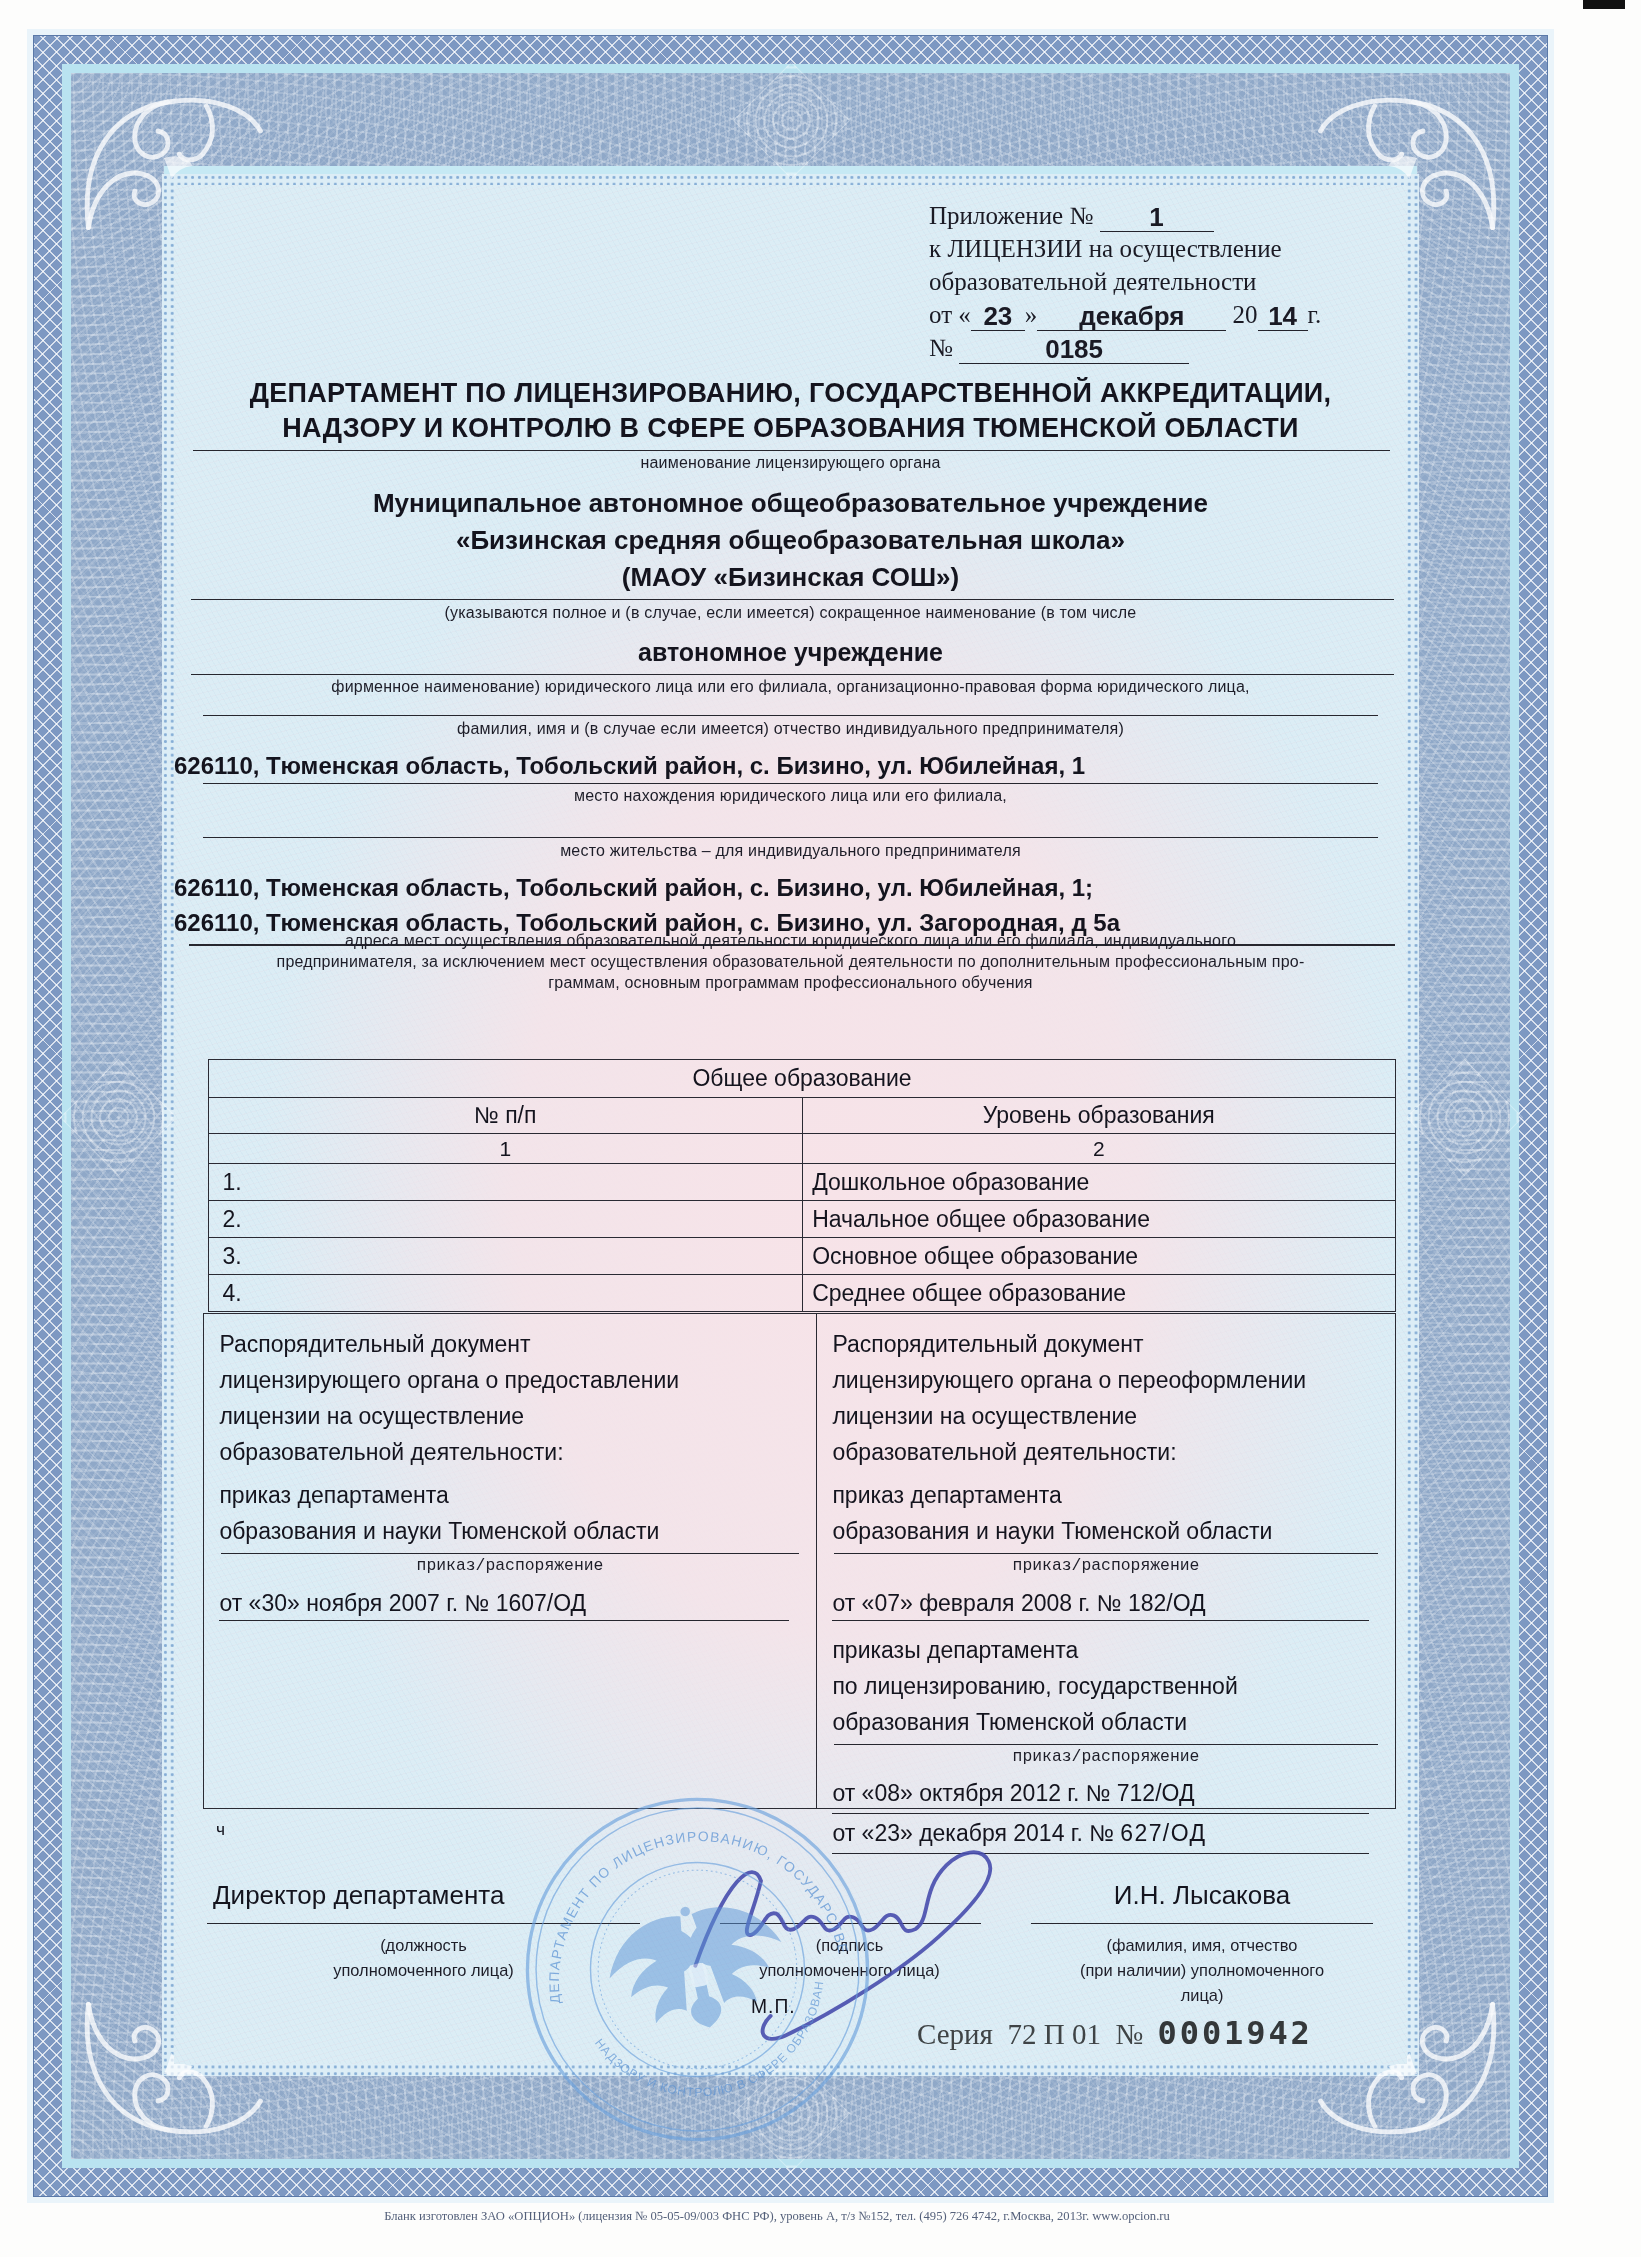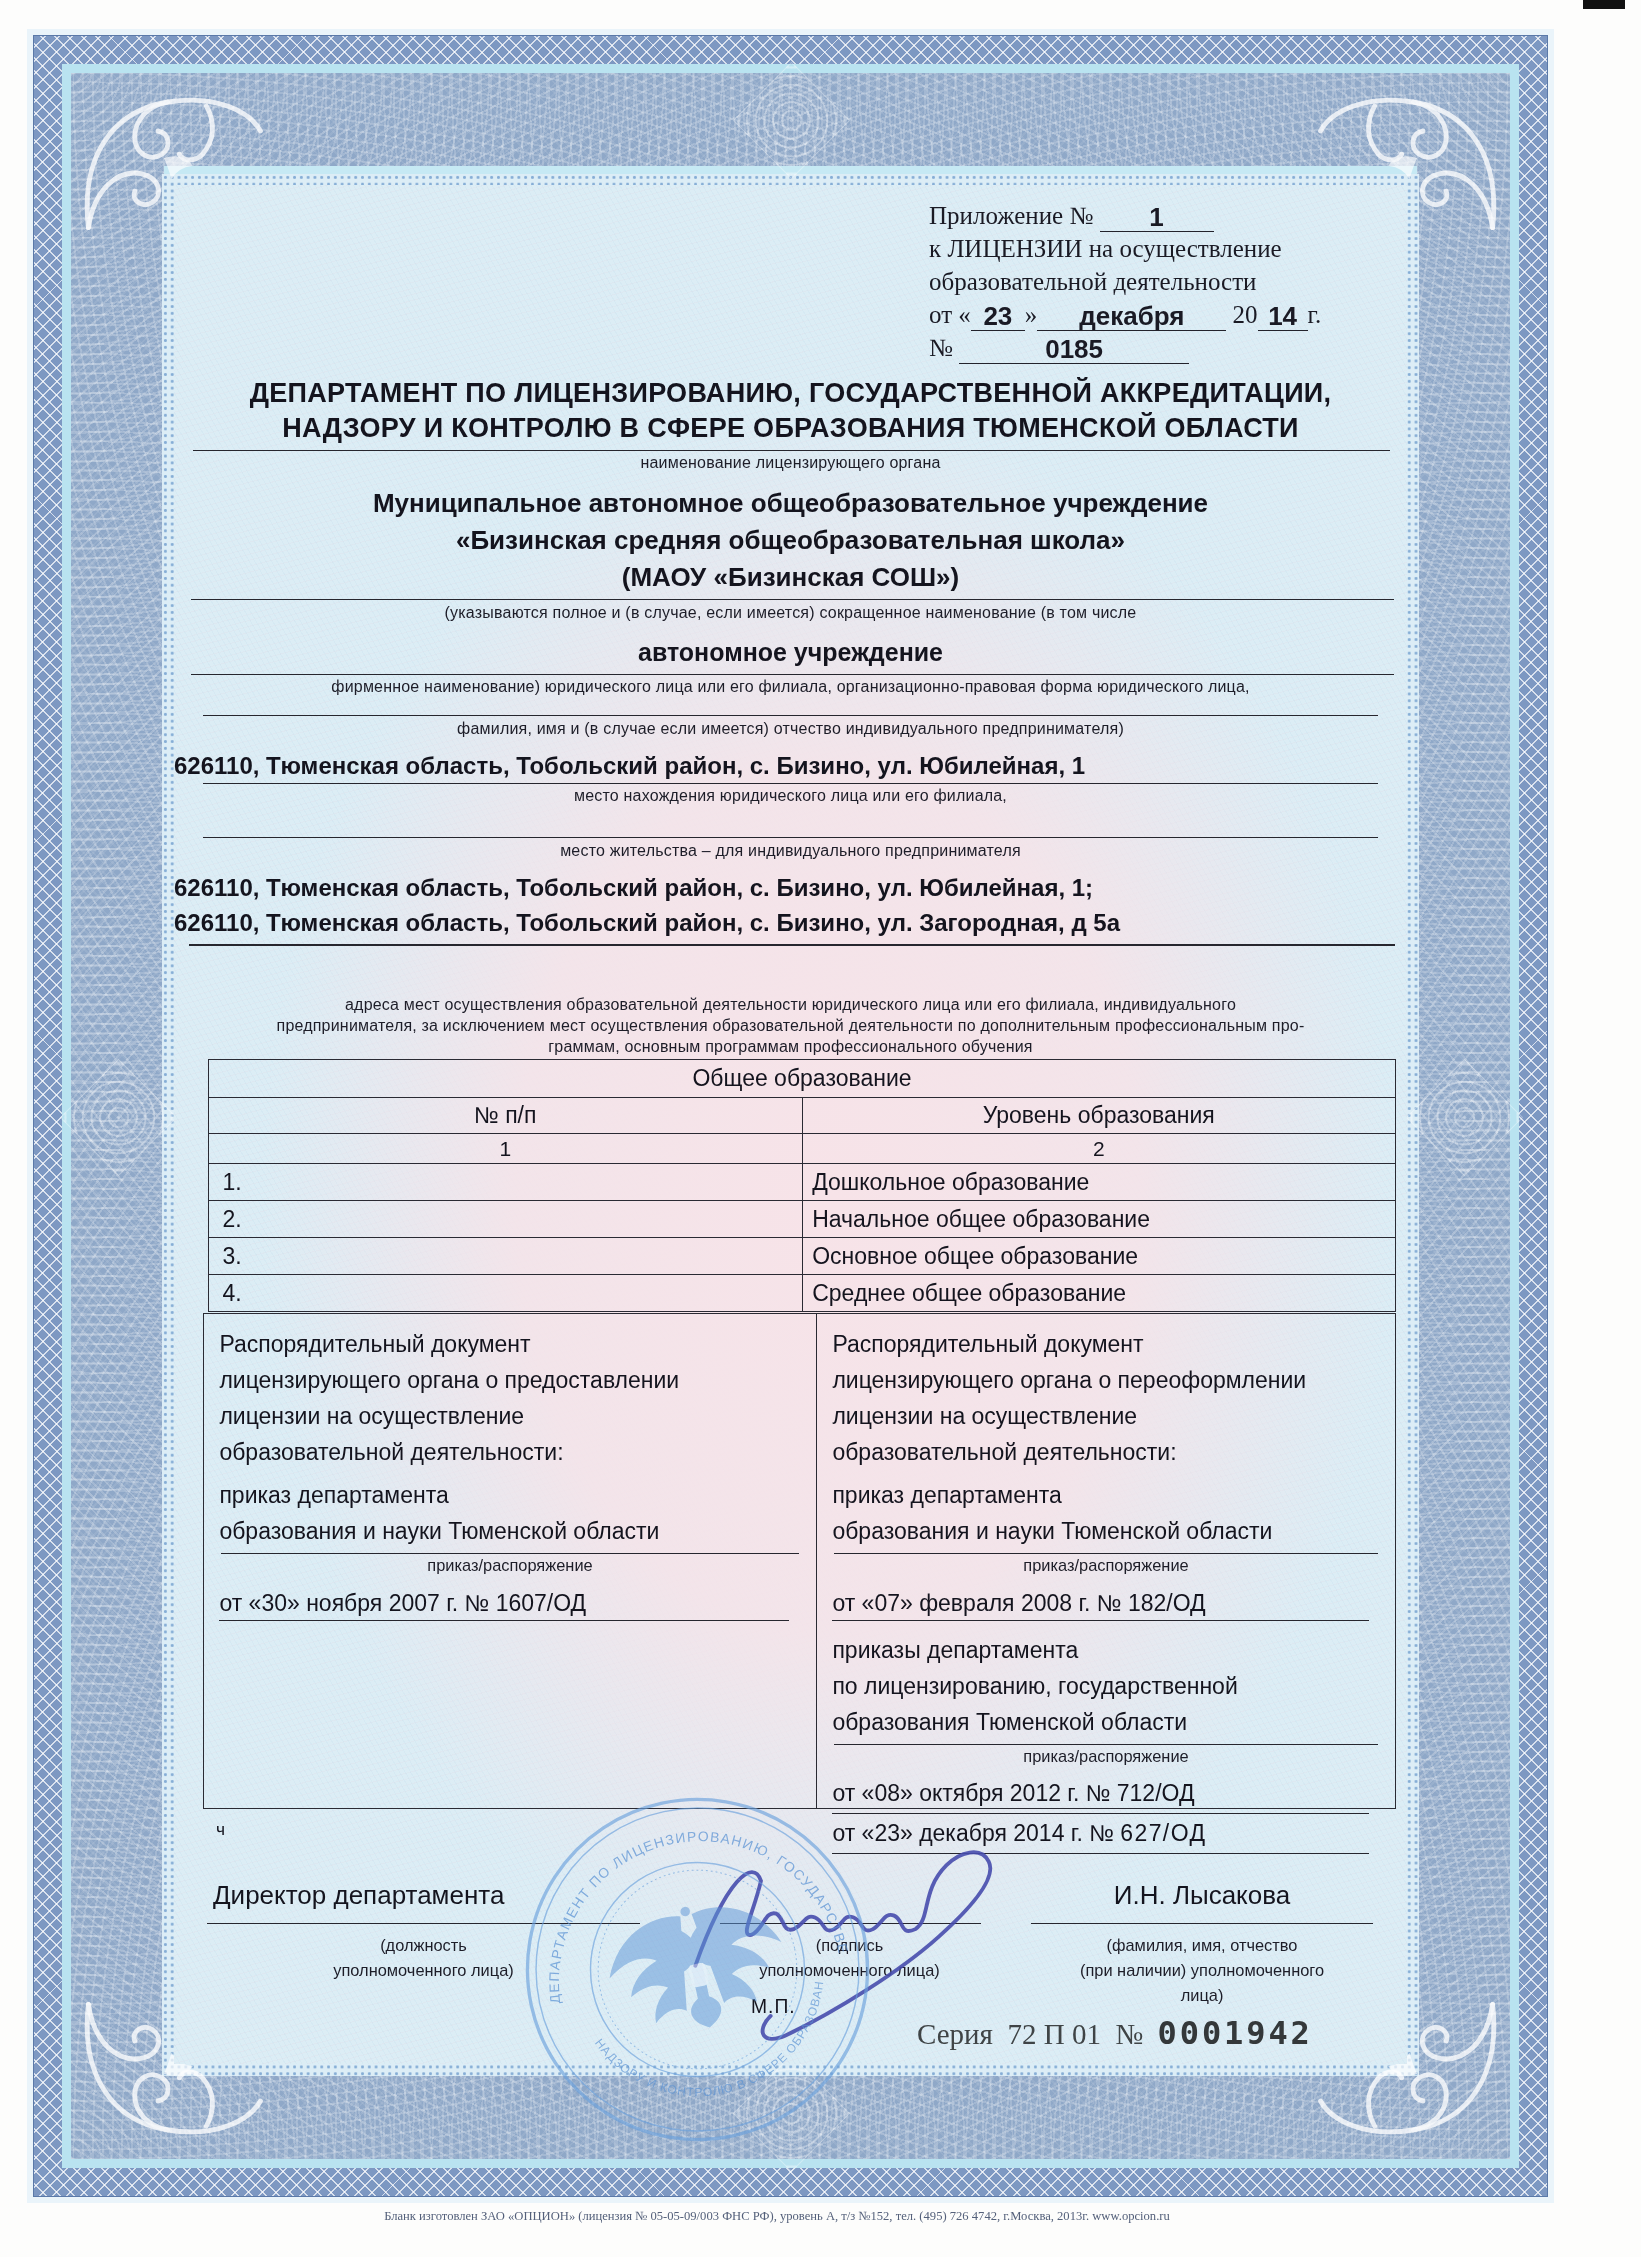--- a/index.html
+++ b/index.html
@@ -54,21 +54,21 @@
   .etable .hh{height:35px;text-align:center;}
   .etable .nn{height:29px;text-align:center;font-size:21px;}
   .etable .rr{height:36px;text-align:left;}
   .etable .num{text-align:left;padding-left:13.5px;}
   
   .oboxes{position:absolute;left:29px;top:1128px;width:1193px;height:496px;display:flex;}
   .obox{border:1.9px solid #2a2a33;box-sizing:border-box;padding:11.6px 15.4px 0 15.4px;font-size:23px;line-height:36px;}
   .obox-l{width:614px;}
   .obox-r{width:579px;border-left:none;}
   .fieldline{border-bottom:1.9px solid #26262e;height:3.9px;margin:0 1.9px;}
-  .fieldcap{text-align:center;font-size:16.4px;line-height:23px;color:#1d1d28;}
+  .fieldcap{text-align:center;font-size:16.4px;line-height:23px;color:#1d1d28;font-family:Liberation Mono, monospace;}
   .order{margin-top:9.7px;font-size:23px;line-height:33px;}
   .order .ut{border-bottom:1.9px solid #26262e;display:inline-block;min-width:98%;}
   .gap8{height:7.7px;}
   .gap12{height:11.6px;}
   
   .sigline{position:absolute;border-top:1.9px solid #26262e;height:0;}
   .siglabel{position:absolute;font-size:26px;}
   .sigcap{position:absolute;text-align:center;font-size:16.4px;line-height:25px;color:#1d1d28;}
   .mp{position:absolute;left:577px;top:1811px;font-size:19.3px;letter-spacing:1px;}
   .series{position:absolute;left:743px;top:1829px;font-family:"Liberation Serif",serif;font-size:29px;color:#3f4446;white-space:nowrap;}
@@ -163,21 +163,21 @@
 
     <div class="h-addr" style="top:567px;">626110, Тюменская область, Тобольский район, с. Бизино, ул. Юбилейная, 1</div>
     <div class="rule" style="left:29px;right:29px;top:598px;"></div>
     <div class="abs full c cap" style="top:602px;">место нахождения юридического лица или его филиала,</div>
     <div class="rule" style="left:29px;right:29px;top:652px;"></div>
     <div class="abs full c cap" style="top:657px;">место жительства – для индивидуального предпринимателя</div>
 
     <div class="h-addr" style="top:689px;">626110, Тюменская область, Тобольский район, с. Бизино, ул. Юбилейная, 1;</div>
     <div class="h-addr" style="top:724px;">626110, Тюменская область, Тобольский район, с. Бизино, ул. Загородная, д 5а</div>
     <div class="rule" style="left:15.4px;right:11.6px;top:759px;border-top-width:2.9px;"></div>
-    <div class="abs full c cap" style="top:809px;line-height:21px;">
+    <div class="abs full c cap" style="top:745px;line-height:21px;">
       <div>адреса мест осуществления образовательной деятельности юридического лица или его филиала, индивидуального</div>
       <div>предпринимателя, за исключением мест осуществления образовательной деятельности по дополнительным профессиональным про-</div>
       <div>граммам, основным программам профессионального обучения</div>
     </div>
 
     <table class="etable">
       <tbody>
           <tr>
             <td class="tt" colspan="2">Общее образование</td>
           </tr>

